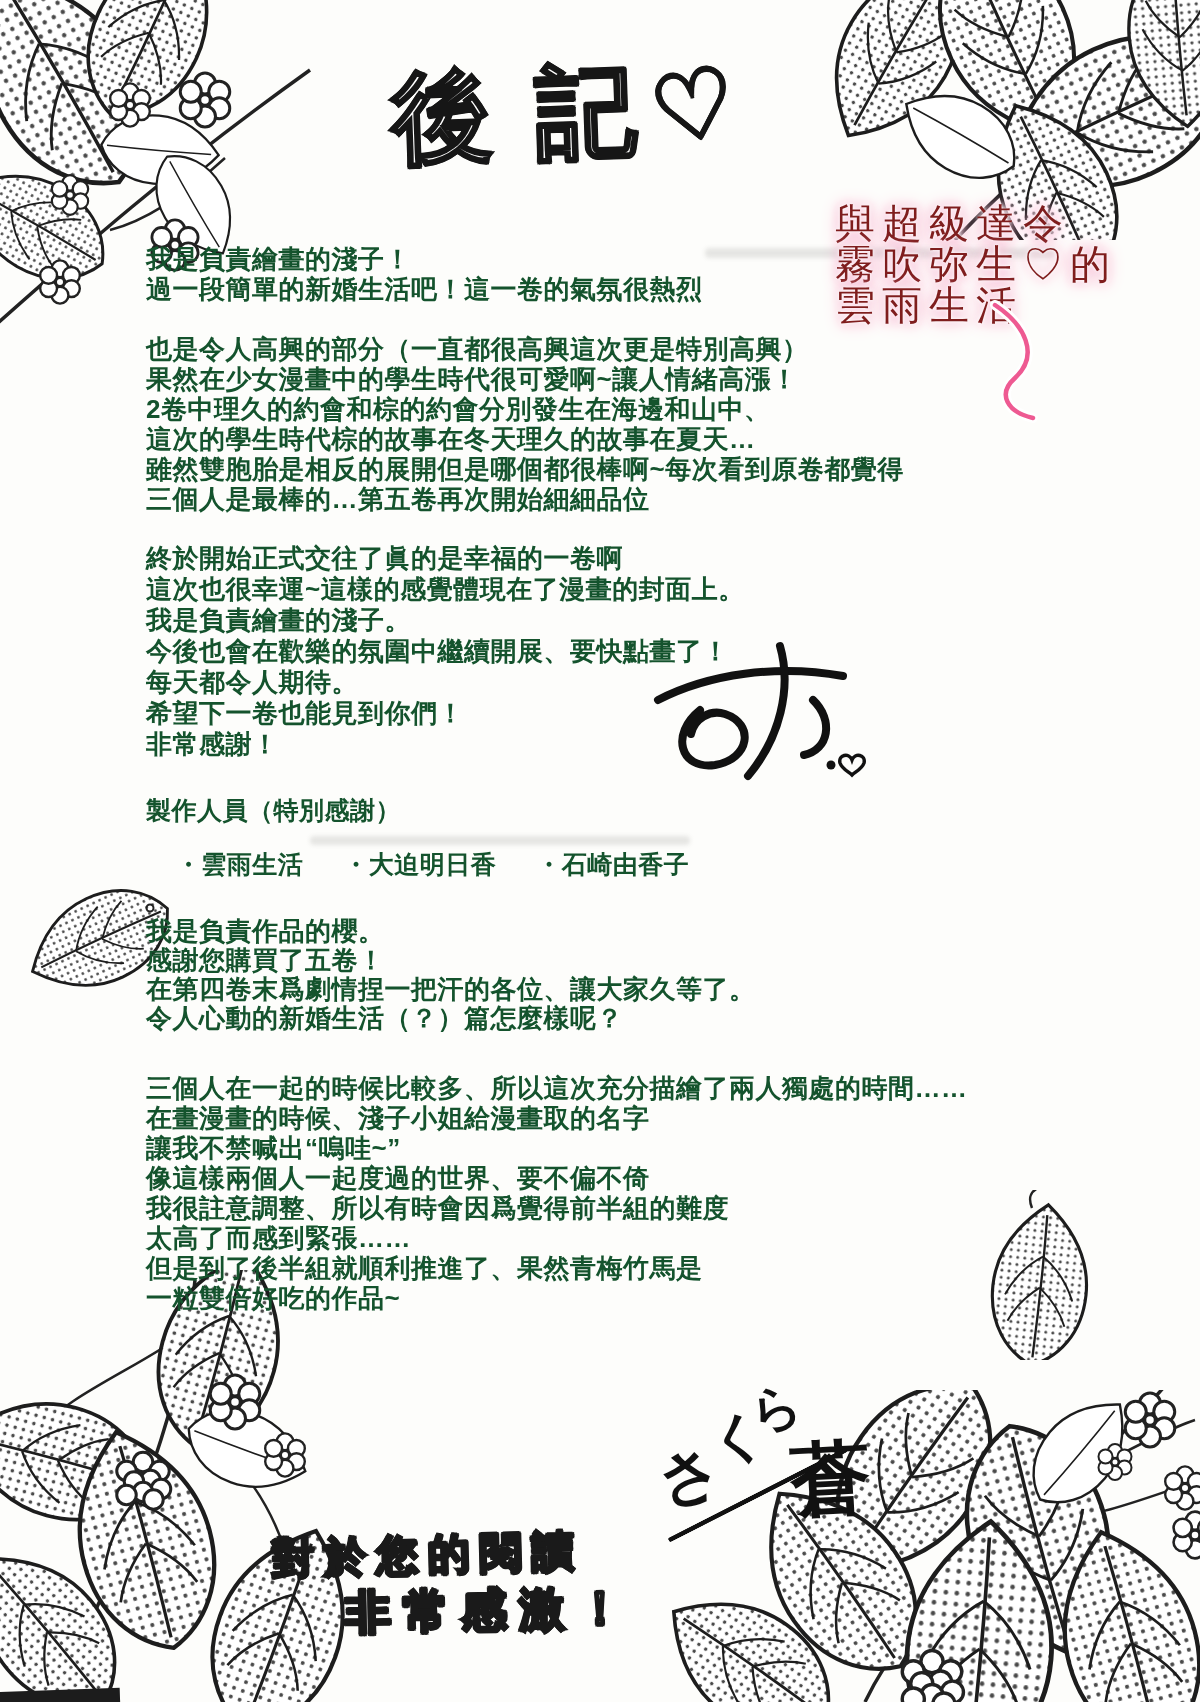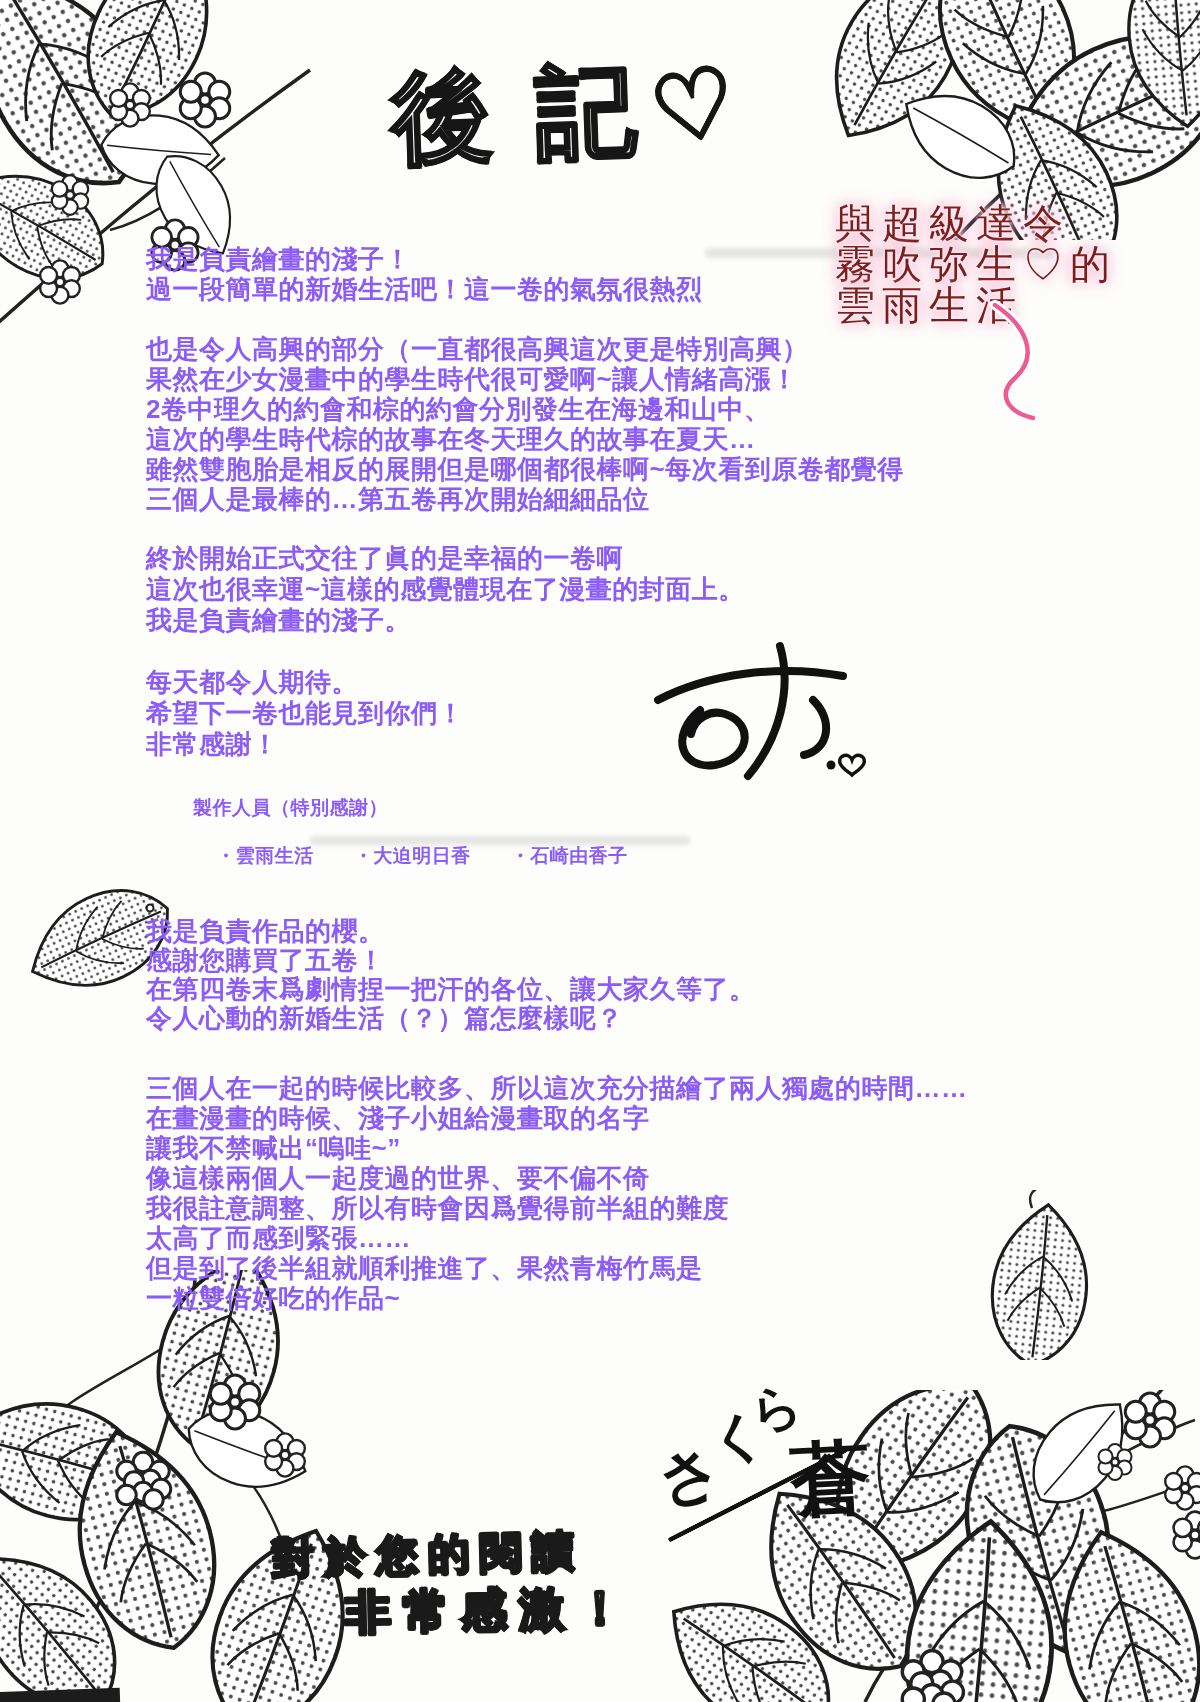--- a/index.html
+++ b/index.html
@@ -1,20 +1,20 @@
 <!DOCTYPE html>
 <html><head>
 <meta charset="utf-8">
 <style>
   html,body{margin:0;padding:0;background:#777;}
   .page{position:relative;width:1200px;height:1702px;background:#fdfdfb;overflow:hidden;
         font-family:"Liberation Sans",sans-serif;}
-  .ln{position:absolute;left:146px;font-weight:700;color:#8b5cf6;white-space:pre;
+  .ln{position:absolute;left:146px;font-weight:700;color:#14532d;white-space:pre;
       font-size:26px;line-height:1;letter-spacing:0.5px;}
-  .credits{font-size:19px;margin-left:47px;}
+  .credits{font-size:25px;}
   .outline{position:absolute;color:#ffffff;font-weight:700;font-family:"DejaVu Sans",sans-serif;
       -webkit-text-stroke:3px #161616;
       text-shadow:2px 0 #161616,-2px 0 #161616,0 2px #161616,0 -2px #161616;}
   .title-text{font-size:100px;letter-spacing:44px;top:48px;left:392px;transform:rotate(-2deg);}
   .title-heart{font-size:94px;top:52px;left:652px;-webkit-text-stroke:3.5px #161616;transform:rotate(-12deg);}
   .logo-line{position:absolute;font-weight:400;font-size:40px;letter-spacing:7px;color:#7f1d1d;
       text-shadow:0 0 3px #ffffff,0 0 6px #ffffff,0 0 11px #f9aecd,0 0 17px #f590ba;}
   .bubble{position:absolute;color:#ffffff;font-weight:700;font-family:"DejaVu Sans",sans-serif;
       -webkit-text-stroke:3px #1a1a1a;
       text-shadow:2px 0 #1a1a1a,-2px 0 #1a1a1a,0 2px #1a1a1a,0 -2px #1a1a1a;}
@@ -165,20 +165,21 @@
   <div class="ln" style="top:336px">也是令人高興的部分（一直都很高興這次更是特別高興）</div>
   <div class="ln" style="top:366px">果然在少女漫畫中的學生時代很可愛啊~讓人情緒高漲！</div>
   <div class="ln" style="top:396px">2卷中理久的約會和棕的約會分別發生在海邊和山中、</div>
   <div class="ln" style="top:426px">這次的學生時代棕的故事在冬天理久的故事在夏天…</div>
   <div class="ln" style="top:456px">雖然雙胞胎是相反的展開但是哪個都很棒啊~每次看到原卷都覺得</div>
   <div class="ln" style="top:486px">三個人是最棒的…第五卷再次開始細細品位</div>
 
   <div class="ln" style="top:545px">終於開始正式交往了眞的是幸福的一卷啊</div>
   <div class="ln" style="top:576px">這次也很幸運~這樣的感覺體現在了漫畫的封面上。</div>
   <div class="ln" style="top:607px">我是負責繪畫的淺子。</div>
+  <div class="ln" style="top:638px">今後也會在歡樂的氛圍中繼續開展、要快點畫了！</div>
   <div class="ln" style="top:669px">每天都令人期待。</div>
   <div class="ln" style="top:700px">希望下一卷也能見到你們！</div>
   <div class="ln" style="top:731px">非常感謝！</div>
 
   <svg class="deco" style="left:628px;top:638px" width="250" height="155" viewBox="0 0 250 155" aria-label="あやわりぽ♡">
     <g fill="none" stroke="#111" stroke-width="8" stroke-linecap="round">
       <path d="M30,62 C80,36 150,26 215,38"></path>
       <path d="M152,8 C164,50 152,100 120,138"></path>
       <path d="M72,72 C42,96 52,132 87,127 C122,121 127,86 97,76 C82,71 66,81 63,96"></path>
       <path d="M185,62 C206,82 201,112 176,117"></path>

